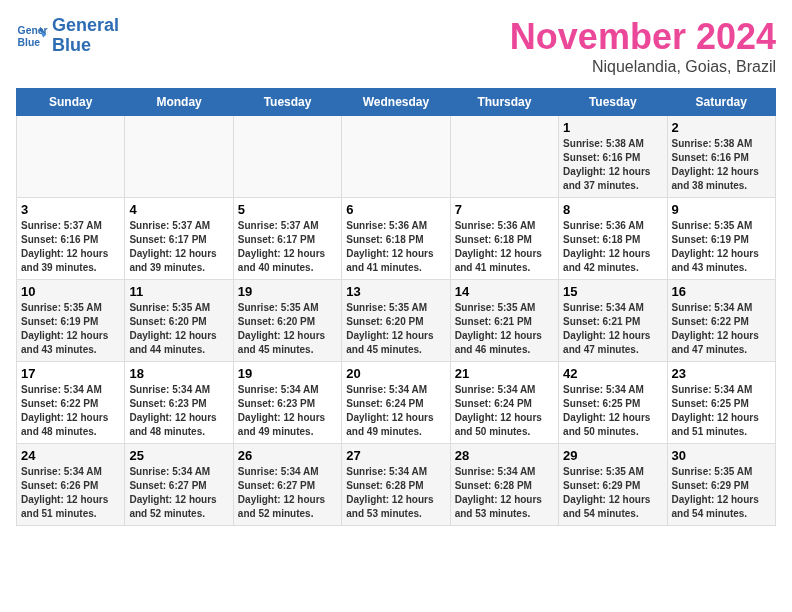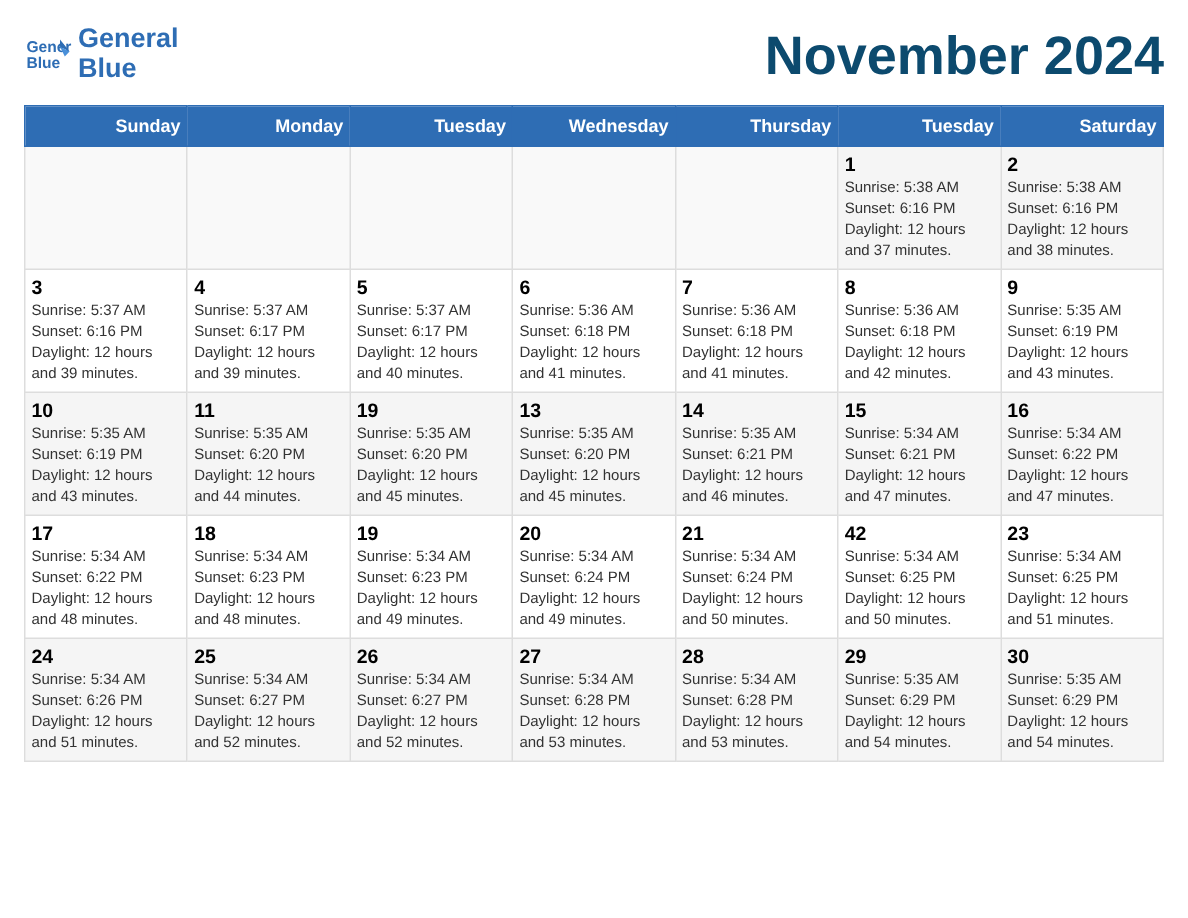--- a/index.html
+++ b/index.html
@@ -33,38 +33,38 @@
     .logo-icon {
       width: 32px;
       height: 32px;
     }
     .title-area {
       text-align: right;
     }
     .month-title {
       font-size: 36px;
       font-weight: bold;
-      color: #0c4a6e;
+      color: #ec4899;
     }
     .subtitle {
       font-size: 16px;
       color: #444;
     }
     table {
       width: 100%;
       border-collapse: collapse;
       font-size: 11px;
     }
     thead tr {
       background-color: #2e6db4;
       color: #fff;
     }
     thead th {
       padding: 6px 4px;
-      text-align: right;
+      text-align: center;
       font-size: 12px;
       font-weight: bold;
       border: 1px solid #2e6db4;
     }
     tbody tr {
       border-bottom: 1px solid #ccc;
     }
     tbody td {
       vertical-align: top;
       padding: 4px;
@@ -81,20 +81,21 @@
     .day-num {
       font-size: 13px;
       font-weight: bold;
       margin-bottom: 2px;
       display: block;
     }
     .day-info {
       font-size: 10px;
       color: #333;
       line-height: 1.4;
+      font-weight: bold;
     }
     .empty-cell {
       background: #f9f9f9;
     }
   </style>
 </head>
 <body>
 
 <div class="header">
   <div class="logo">
@@ -104,20 +105,21 @@
       <polygon points="30,8 38,18 30,14" fill="#2e6db4"></polygon>
       <polygon points="30,14 38,18 34,22" fill="#4a90d9"></polygon>
     </svg>
     <div>
       <div class="logo-text"><span>General</span></div>
       <div class="logo-text"><span>Blue</span></div>
     </div>
   </div>
   <div class="title-area">
     <div class="month-title">November 2024</div>
+    <div class="subtitle">Niquelandia, Goias, Brazil</div>
   </div>
 </div>
 
 <table>
   <thead>
     <tr>
     <th>Sunday</th>
         <th>Monday</th>
         <th>Tuesday</th>
         <th>Wednesday</th>

